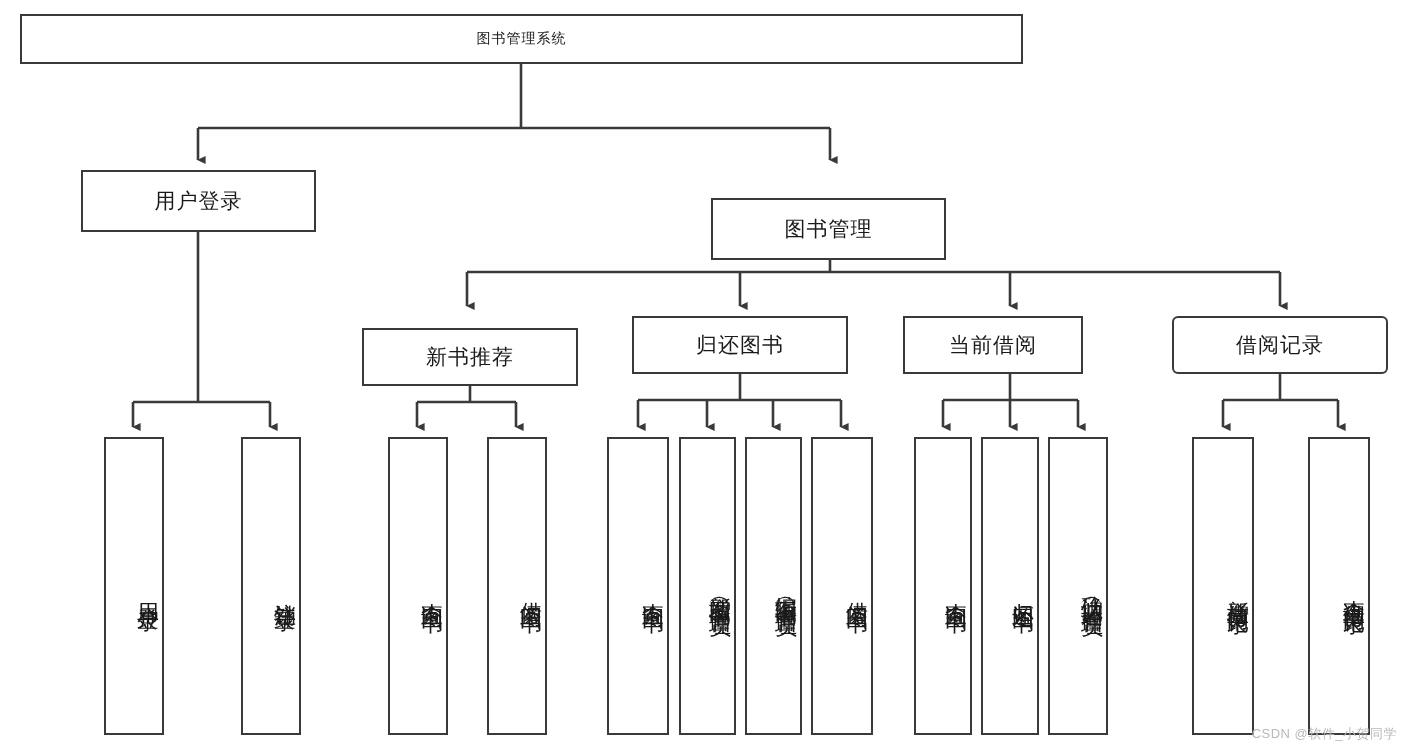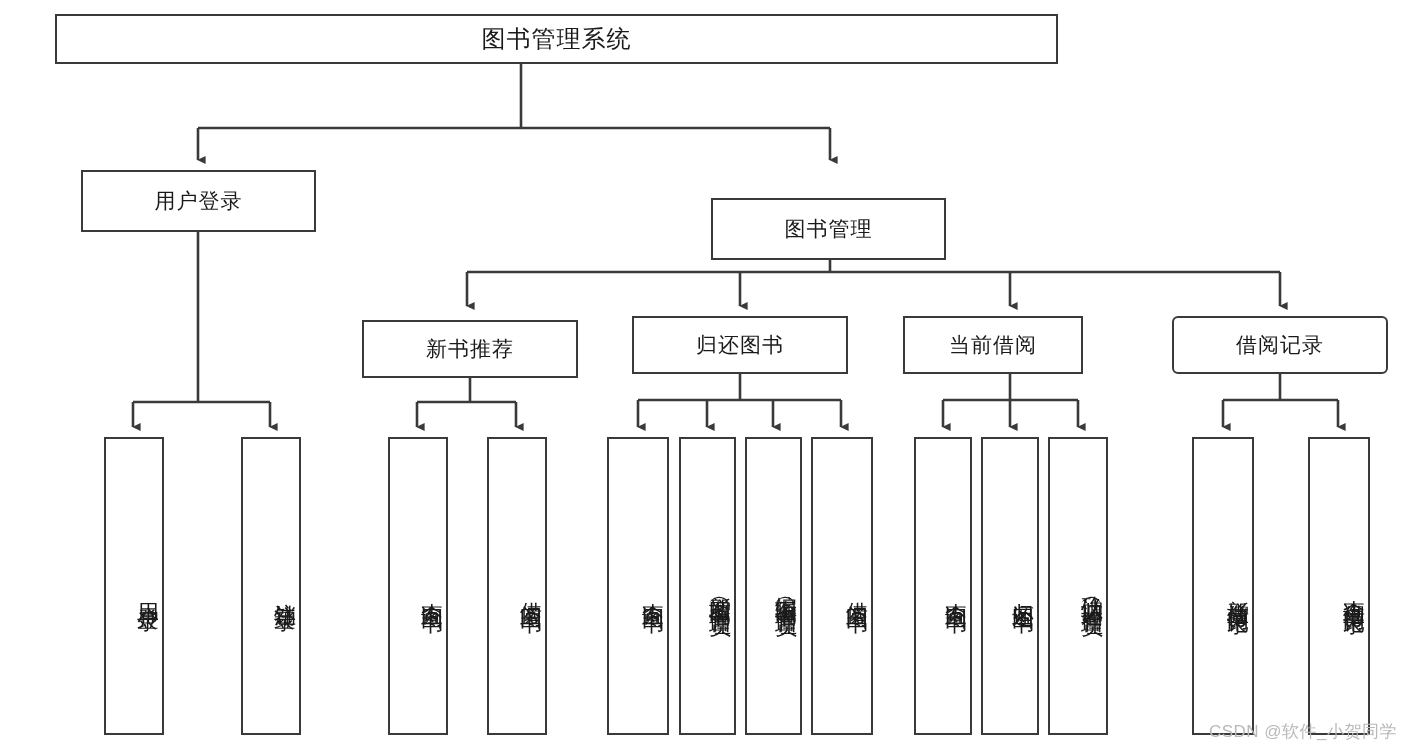--- a/index.html
+++ b/index.html
@@ -20,21 +20,21 @@
     background:#ffffff;
     border:2px solid #3a3a3a;
     display:flex;
     align-items:center;
     justify-content:center;
     color:#1a1a1a;
     font-size:21px;
     letter-spacing:1px;
     line-height:1.25;
   }
-  .node.root{font-size:24px;margin-left:35px;}
+  .node.root{font-size:14px;}
   .node.lvl1{font-size:21px;}
   .node.lvl2{font-size:21px;}
 
   
   .leaf{
     writing-mode:vertical-rl;
     text-orientation:upright;
     align-items:flex-start;
     justify-content:center;
     padding-top:10px;
@@ -44,21 +44,21 @@
   .leaf .vtext{
     writing-mode:vertical-rl;
     text-orientation:upright;
     display:block;
     white-space:nowrap;
   }
 
   .watermark{
     position:absolute;
     right:8px;bottom:4px;
-    font-size:17px;
+    font-size:13px;
     color:#b9b9b9;
     letter-spacing:0.5px;
     white-space:nowrap;
     user-select:none;
   }
 </style>
 </head>
 <body>
 
 <div id="canvas">
@@ -117,21 +117,21 @@
     <span>图书管理系统</span>
   </div>
 
   <div class="node lvl1" style="left:81px;top:170px;width:235px;height:62px;">
     <span>用户登录</span>
   </div>
   <div class="node lvl1" style="left:711px;top:170px;width:235px;height:62px;margin-top:28px;">
     <span>图书管理</span>
   </div>
 
-  <div class="node lvl2" style="left:362px;top:320px;width:216px;height:58px;">
+  <div class="node lvl2" style="left:362px;top:328px;width:216px;height:58px;">
     <span>新书推荐</span>
   </div>
   <div class="node lvl2" style="left:632px;top:316px;width:216px;height:58px;">
     <span>归还图书</span>
   </div>
   <div class="node lvl2" style="left:903px;top:316px;width:180px;height:58px;">
     <span>当前借阅</span>
   </div>
   <div class="node lvl2" style="left:1172px;top:316px;width:216px;height:58px;border-radius:6px;">
     <span>借阅记录</span>

